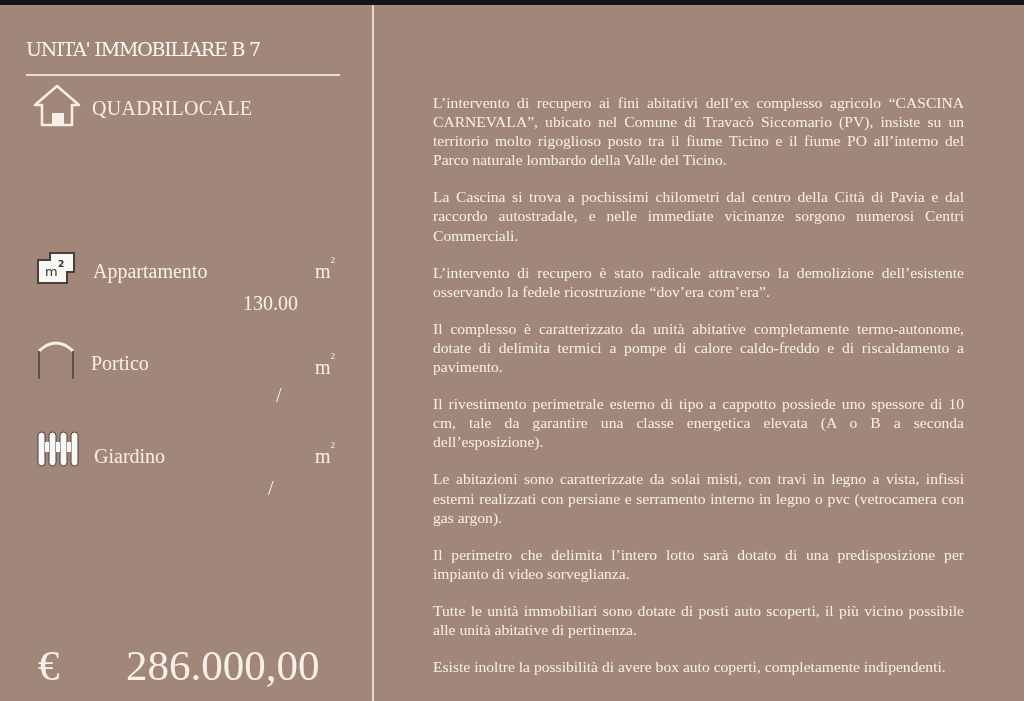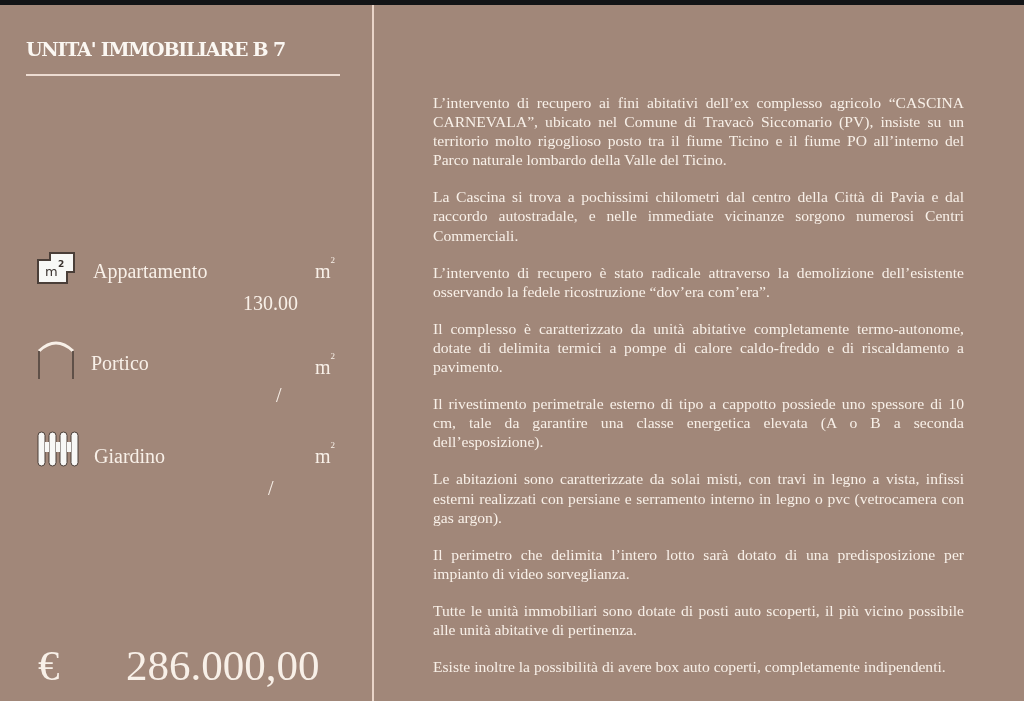--- a/index.html
+++ b/index.html
@@ -9,21 +9,21 @@
     position: relative;
     font-family: "Liberation Serif", "DejaVu Serif", serif;
     color: #f8f0e8;
   }
   .topbar { position: absolute; left: 0; top: 0; width: 1024px; height: 5px; background: #121416; }
   .vdivider { position: absolute; left: 372px; top: 5px; width: 2px; height: 696px; background: #e9d4c8; }
 
   .left { position: absolute; left: 0; top: 5px; width: 372px; height: 696px; }
   .title {
     position: absolute; left: 26px; top: 33px;
-    font-family: "DejaVu Serif", serif; font-weight: bold;
+    font-family: "DejaVu Serif", serif; font-weight: normal;
     font-size: 19px; letter-spacing: -1.2px; color: #fbf7f2;
     white-space: nowrap;
   }
   .title-rule { position: absolute; left: 26px; top: 69px; width: 314px; height: 2px; background: #eddcd2; }
 
   .type-row { position: absolute; left: 32px; top: 77px; height: 52px; display: flex; align-items: center; }
   .type-row .icon { width: 50px; height: 50px; }
   .type-label { margin-left: 10px; font-size: 20px; letter-spacing: 0.3px; }
 
   .feat { position: absolute; left: 36px; height: 44px; width: 310px; }
@@ -46,20 +46,27 @@
 </head>
 <body>
 
 <div class="topbar"></div>
 <div class="vdivider"></div>
 
 <div class="left">
   <div class="title">UNITA' IMMOBILIARE B 7</div>
   <div class="title-rule"></div>
 
+  <div class="type-row">
+    <svg class="icon" viewBox="0 0 50 50">
+      <path d="M3 22 L25 3 L47 22 L40 22 L40 42 L10 42 L10 22 Z" fill="none" stroke="#f8f0e8" stroke-width="2.5" stroke-linejoin="round"></path>
+      <rect x="20" y="30" width="12" height="12" fill="#f8f0e8"></rect>
+    </svg>
+    <span class="type-label">QUADRILOCALE</span>
+  </div>
 
   <div class="feat" style="top:245px;">
     <svg class="icon" width="40" height="36" viewBox="0 0 40 36" style="top:0;">
       <path d="M2 10 L14 10 L14 3 L38 3 L38 22 L31 22 L31 33 L2 33 Z" fill="#f8f8f6" stroke="#4a3e38" stroke-width="2"></path>
       <text x="9" y="26" font-family="DejaVu Sans, sans-serif" font-size="13" fill="#3a322e">m</text>
       <text x="22" y="17" font-family="DejaVu Sans, sans-serif" font-size="9" font-weight="bold" fill="#3a322e">2</text>
     </svg>
     <span class="lbl" style="top:10px;">Appartamento</span>
     <span class="val" style="left:207px; top:10px;">130.00</span>
     <span class="unit" style="top:10px;"><span>m</span><sup>2</sup></span>

